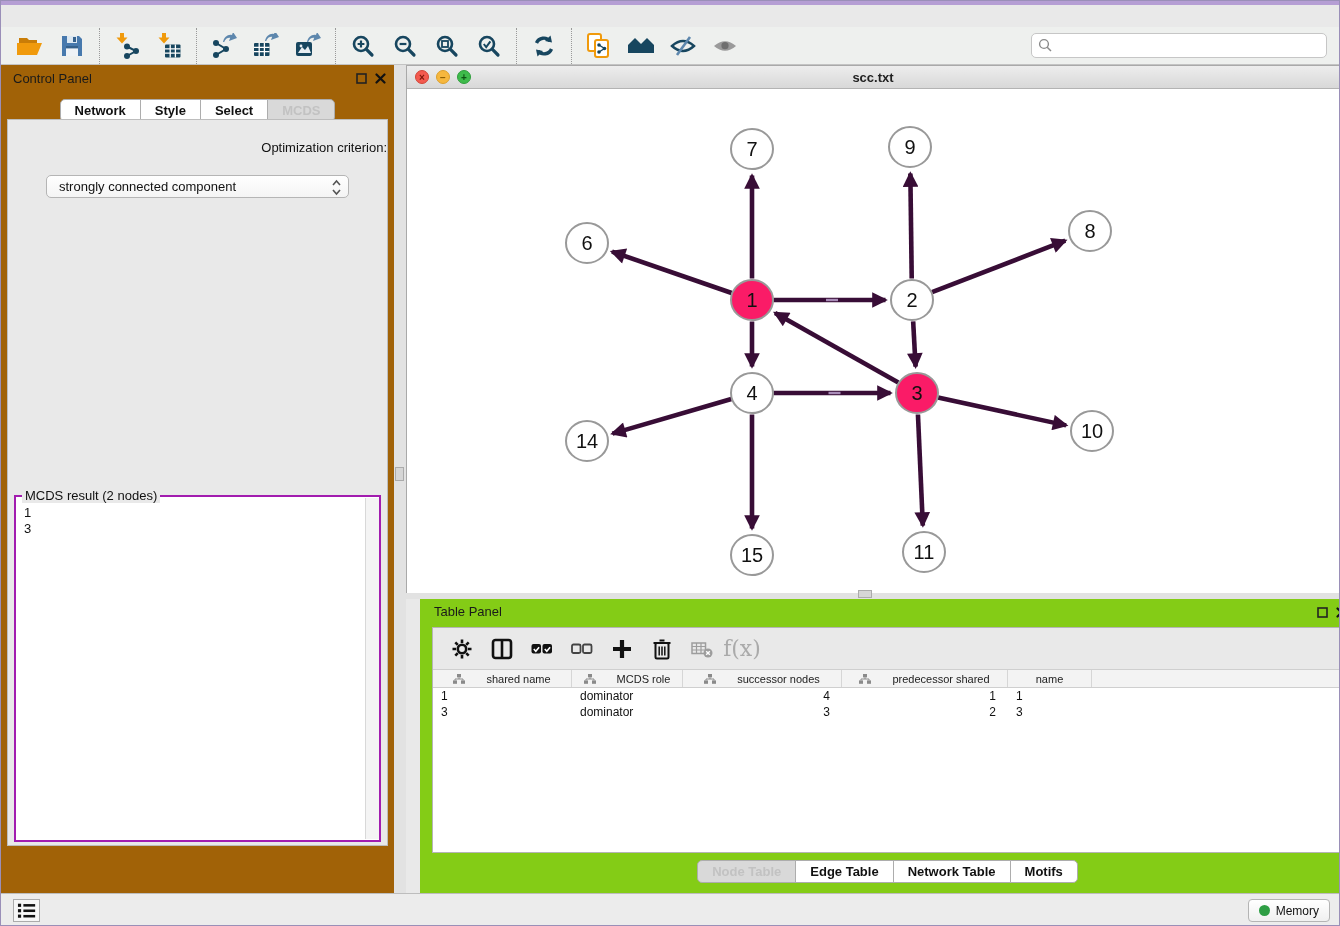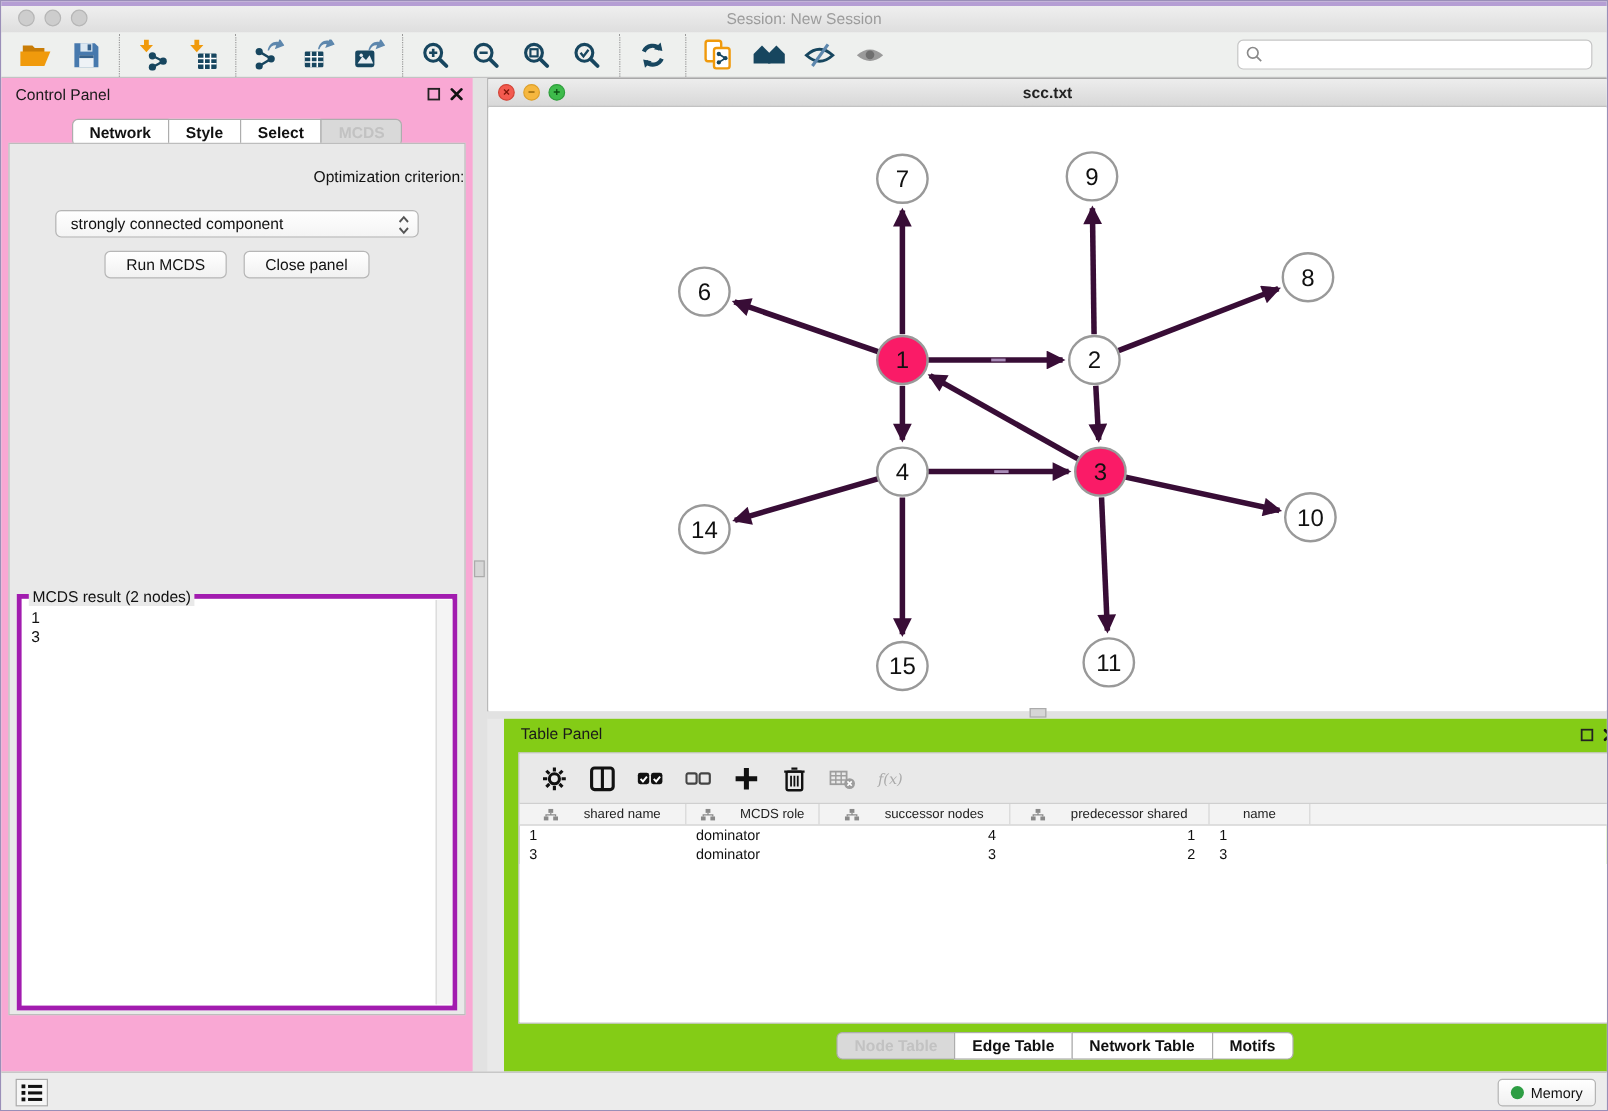--- a/index.html
+++ b/index.html
@@ -19,41 +19,41 @@
     border-bottom:1px solid #c3c3c3;display:flex;align-items:center;padding:0 8px;}
   .tb-icon{width:42px;height:32px;display:flex;align-items:center;justify-content:center;cursor:default;}
   .tb-sep{width:1px;height:36px;border-left:1px dotted #9a9a9a;margin:0 6px;}
   .tb-spacer{flex:1;}
   .searchwrap{position:relative;width:296px;height:25px;margin-right:4px;}
   .searchwrap input{width:100%;height:100%;border:1px solid #c6c6c6;border-radius:5px;
     padding:0 8px 0 26px;font-size:13px;background:#fff;outline:none;}
   .searchwrap svg{position:absolute;left:7px;top:5px;}
   
   .main{position:absolute;left:0;top:64px;width:100%;height:828px;}
-  .control-panel{position:absolute;left:0;top:0;width:393px;height:828px;background:#f9a8d4;}
+  .control-panel{position:absolute;left:0;top:0;width:393px;height:828px;background:#a16207;}
   .cp-head{position:relative;height:28px;padding:6px 10px 0 12px;font-size:13px;color:#1a1a1a;}
   .panel-icons{position:absolute;right:8px;top:8px;display:flex;gap:8px;align-items:center;}
   .tabs-row{display:flex;justify-content:center;margin-top:6px;}
   .seg{border:1px solid #adadad;background:#fff;color:#111;font-size:13px;font-weight:600;
     padding:3px 14px;margin-left:-1px;line-height:15px;cursor:default;}
   .seg:first-child{border-radius:5px 0 0 5px;margin-left:0;}
   .seg:last-child{border-radius:0 5px 5px 0;}
   .seg.disabled{background:#d9d9d9;color:#c2c2c2;}
   .cp-body{position:absolute;left:6px;right:6px;top:54px;bottom:47px;
     border:1px solid #bdbdbd;background:#e9e9e9;}
   .opt-label{text-align:right;font-size:13px;color:#111;margin-top:20px;}
   .combo{position:relative;margin:20px 38px 0 38px;height:23px;border:1px solid #b5b5b5;
     border-radius:5px;background:linear-gradient(#fff,#f4f4f4);font-size:13px;color:#111;
     display:flex;align-items:center;padding:0 26px 0 12px;cursor:default;}
   .combo .stepper{position:absolute;right:6px;top:3px;}
   .btn-row{display:flex;justify-content:center;gap:14px;margin-top:11px;}
   .pushbtn{border:1px solid #b7b7b7;border-radius:5px;background:linear-gradient(#fff,#f1f1f1);
     font-size:13px;color:#111;padding:3px 17px;font-family:inherit;cursor:default;}
   .resultbox{position:absolute;left:6px;right:6px;bottom:3px;top:375px;
-    border:4px solid #a21caf;background:#fff;}
+    border:2px solid #a21caf;background:#fff;}
   .resultbox .legend{position:absolute;top:-9px;left:6px;background:#e9e9e9;
     font-size:13px;color:#111;padding:0 3px;}
   .result-text{margin:0;padding:8px 4px 0 8px;font-size:13px;line-height:16px;color:#111;
     font-family:"Liberation Sans",sans-serif;}
   .result-scroll{position:absolute;right:0;top:1px;bottom:1px;width:14px;background:#f4f4f4;
     border-left:1px solid #d8d8d8;}
   .v-divider{position:absolute;left:393px;top:0;width:12px;height:828px;background:#e2e2e2;}
   .v-grip{position:absolute;left:1px;top:402px;width:9px;height:14px;background:#d6d6d6;
     border:1px solid #ababab;}
   .right-col{position:absolute;left:405px;top:0;width:935px;height:828px;}
@@ -76,21 +76,21 @@
   .h-grip{position:absolute;left:452px;top:-3px;width:14px;height:8px;background:#d6d6d6;
     border:1px solid #ababab;}
   
   .table-panel{position:absolute;left:14px;top:534px;width:935px;height:294px;background:#84cc16;}
   .tp-head{position:relative;height:24px;padding:5px 0 0 14px;font-size:13px;color:#1a1a1a;}
   .tp-box{position:absolute;left:12px;right:7px;top:28px;bottom:40px;border:1px solid #b5b5b5;
     background:#fff;display:flex;flex-direction:column;}
   .tp-toolbar{height:42px;background:#e9e9e9;display:flex;align-items:center;gap:14px;
     padding-left:16px;border-bottom:1px solid #cfcfcf;}
   .tp-tool{width:26px;height:26px;display:flex;align-items:center;justify-content:center;cursor:default;}
-  .fx{font-family:"DejaVu Serif",serif;font-style:italic;font-size:12px;color:#aaa;}
+  .fx{font-family:"DejaVu Serif",serif;font-size:22px;color:#aaa;}
   .thead{display:flex;height:18px;background:#f3f3f3;border-bottom:1px solid #cfcfcf;
     font-size:11px;color:#222;}
   .th{display:flex;align-items:center;justify-content:center;gap:21px;
     border-right:1px solid #d6d6d6;height:100%;}
   .trow{display:flex;height:16px;font-size:12px;color:#111;}
   .tcell{height:100%;line-height:16px;white-space:nowrap;overflow:hidden;}
   .c0{width:139px;} .c1{width:111px;} .c2{width:159px;} .c3{width:166px;} .c4{width:84px;}
   .a-left{text-align:left;padding-left:8px;}
   .a-right{text-align:right;padding-right:12px;}
   .th-fill{flex:1;}
@@ -107,28 +107,20 @@
     padding:0 10px;font-size:12px;color:#111;cursor:default;}
   .greendot{width:11px;height:11px;border-radius:50%;background:#2e9e44;}
   svg{display:block;}
 </style>
 </head>
 <body>
 
 <div class="screen">
 
   <div class="lavender"></div>
-  <div class="mac-titlebar">
-    <div class="traffic">
-      <div class="tdot"></div>
-      <div class="tdot"></div>
-      <div class="tdot"></div>
-    </div>
-    <div class="win-title">Session: New Session</div>
-  </div>
 
   <div class="toolbar">
     <div class="tb-icon">
       <span>
           <svg width="28" height="24" viewBox="0 0 28 24">
             <path d="M3 4h8l2 2h8v4H3z" fill="#c97d07"></path>
             <path d="M1 9h25l-5 12H1z" fill="#f09a0c"></path>
           </svg>
         </span>
     </div>
@@ -331,24 +323,20 @@
       <div class="cp-body">
         <div class="opt-label">Optimization criterion:</div>
         <div class="combo">
           <span>strongly connected component</span>
           <span class="stepper">
               <svg width="11" height="17" viewBox="0 0 11 17">
                 <path d="M2 6L5.5 2 9 6" fill="none" stroke="#555" stroke-width="1.6"></path>
                 <path d="M2 11l3.5 4L9 11" fill="none" stroke="#555" stroke-width="1.6"></path>
               </svg>
             </span>
-        </div>
-        <div class="btn-row">
-          <button class="pushbtn">Run MCDS</button>
-          <button class="pushbtn">Close panel</button>
         </div>
         <div class="resultbox">
           <span class="legend">MCDS result (2 nodes)</span>
           <pre class="result-text">1
 3</pre>
           <div class="result-scroll"></div>
         </div>
       </div>
     </div>
 

